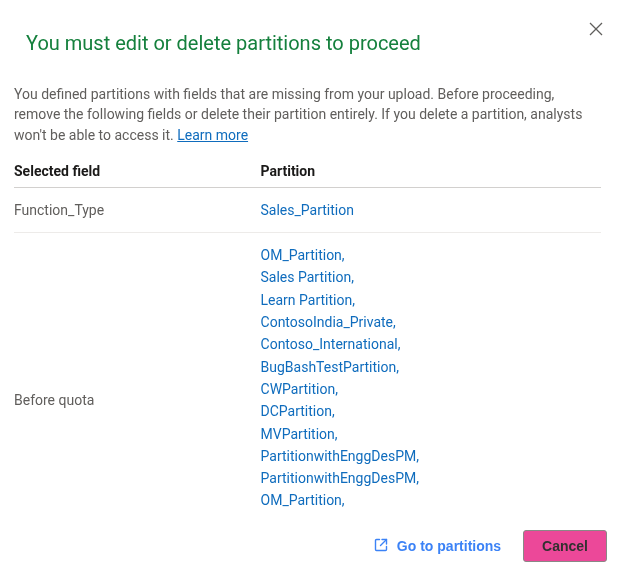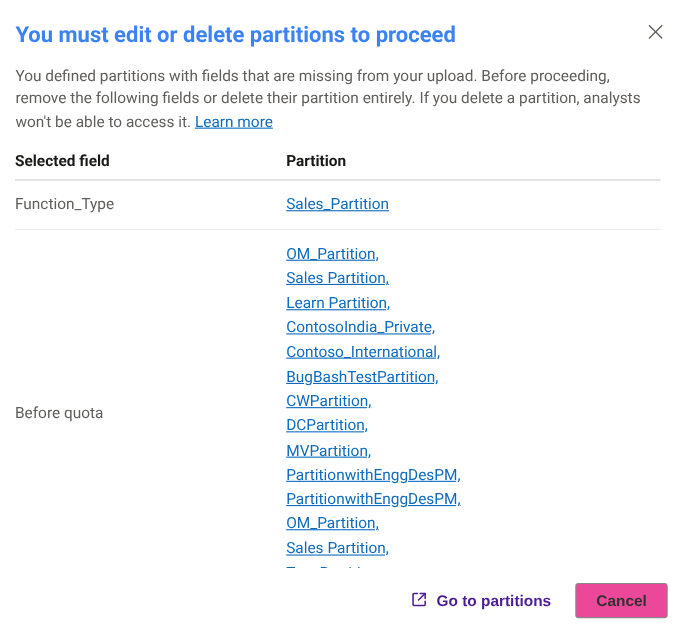--- a/index.html
+++ b/index.html
@@ -19,23 +19,23 @@
     display: flex;
     flex-direction: column;
   }
   .header {
     display: flex;
     align-items: flex-start;
     justify-content: space-between;
   }
   .title {
     font-size: 20px;
-    font-weight: 700;
-    color: #3b82f6;
-    margin: 0;
+    font-weight: 400;
+    color: #15803d;
+    margin: 12px;
     line-height: 1.3;
   }
   .close-btn {
     background: none;
     border: none;
     padding: 4px;
     cursor: pointer;
     color: #605e5c;
     line-height: 0;
   }
@@ -84,37 +84,36 @@
   tbody td.partitions-cell {
     vertical-align: middle;
   }
   .partition-list {
     display: flex;
     flex-direction: column;
     gap: 2px;
   }
   .partition-link {
     color: #0f6cbd;
-    text-decoration: underline;
     cursor: pointer;
     font-size: 14px;
     line-height: 1.45;
     width: fit-content;
   }
   .footer {
     display: flex;
     justify-content: flex-end;
     align-items: center;
     gap: 18px;
     padding-top: 14px;
   }
   .goto-btn {
     background: none;
     border: none;
-    color: #4c1d95;
+    color: #3b82f6;
     font-size: 14px;
     font-weight: 600;
     display: flex;
     align-items: center;
     gap: 8px;
     cursor: pointer;
     padding: 6px 4px;
   }
   .goto-btn svg { width: 16px; height: 16px; }
   .cancel-btn {

